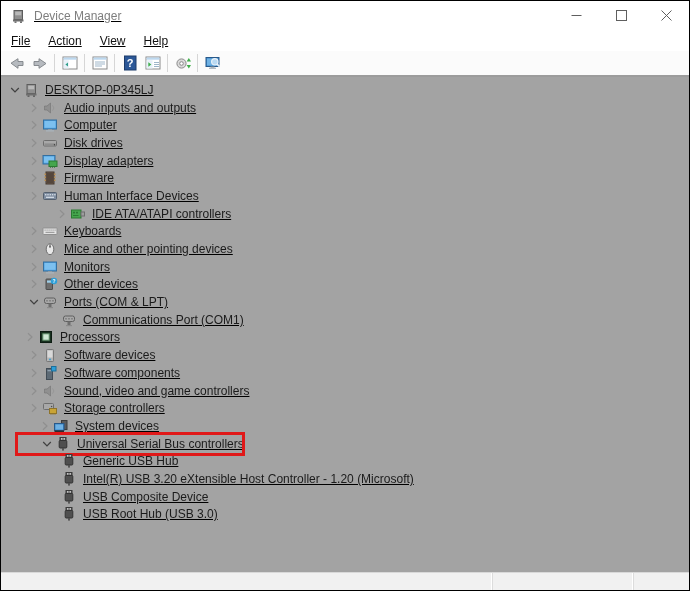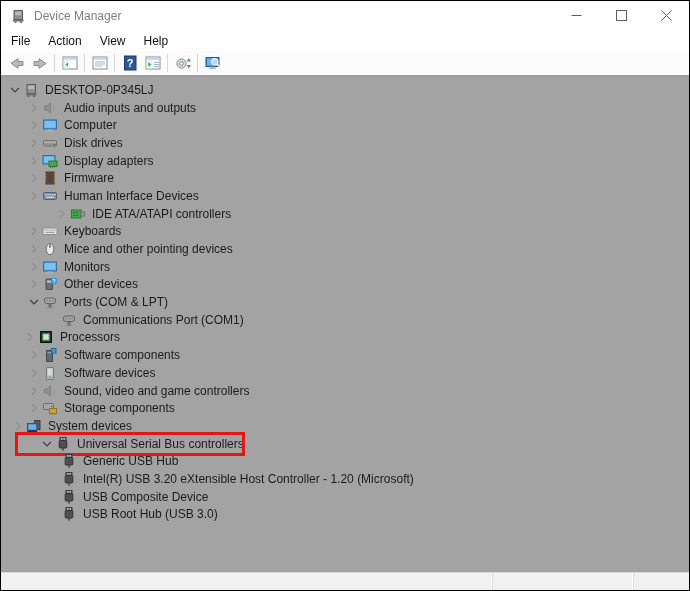--- a/index.html
+++ b/index.html
@@ -7,21 +7,21 @@
     width:690px; height:591px;
     font-family:"Liberation Sans", sans-serif;
     background:#fff;
     overflow:hidden;
   }
   .window {
     box-sizing:border-box;
     width:690px; height:591px;
     border:1px solid #000;
     background:#fff;
-    display:flex; flex-direction:column;
+    display:flex; flex-direction:column;text-decoration:underline;
   }
   
   .titlebar {
     height:29px; flex:none;
     display:flex; align-items:center;
     padding-left:9px;
     background:#fff;
   }
   .app-icon { width:16px; height:16px; flex:none; }
   .app-icon svg { width:16px; height:16px; display:block; }
@@ -489,41 +489,41 @@
         <span class="tree-label">Processors</span>
       </div>
       <div class="tree-row" style="padding-left: 24px;">
         <span class="chevron">
           <svg viewBox="0 0 14 14">
             <path d="M5 3.2l4 3.8-4 3.8" fill="none" stroke="#8f8f8f" stroke-width="1.2"></path>
           </svg>
         </span>
         <span class="tree-icon">
           <svg viewBox="0 0 16 16">
+            <rect x="4.5" y="2.5" width="7" height="12" rx="0.8" fill="#b5b5b5" stroke="#787878"></rect>
+            <rect x="5.5" y="3.5" width="5" height="7" fill="#d9d9d9"></rect>
+            <circle cx="8" cy="12.4" r="0.9" fill="#2d9fd8"></circle>
+          </svg>
+        </span>
+        <span class="tree-label">Software devices</span>
+      </div>
+      <div class="tree-row" style="padding-left: 24px;">
+        <span class="chevron">
+          <svg viewBox="0 0 14 14">
+            <path d="M5 3.2l4 3.8-4 3.8" fill="none" stroke="#8f8f8f" stroke-width="1.2"></path>
+          </svg>
+        </span>
+        <span class="tree-icon">
+          <svg viewBox="0 0 16 16">
             <rect x="4.5" y="3.5" width="6" height="11" fill="#5d6a75" stroke="#414c56"></rect>
             <rect x="5.5" y="5" width="4" height="1.3" fill="#8fa0ae"></rect>
             <rect x="9.5" y="1.5" width="4.5" height="4.5" fill="#2d9fd8" stroke="#1d6f9a"></rect>
           </svg>
         </span>
         <span class="tree-label">Software components</span>
-      </div>
-      <div class="tree-row" style="padding-left: 24px;">
-        <span class="chevron">
-          <svg viewBox="0 0 14 14">
-            <path d="M5 3.2l4 3.8-4 3.8" fill="none" stroke="#8f8f8f" stroke-width="1.2"></path>
-          </svg>
-        </span>
-        <span class="tree-icon">
-          <svg viewBox="0 0 16 16">
-            <rect x="4.5" y="2.5" width="7" height="12" rx="0.8" fill="#b5b5b5" stroke="#787878"></rect>
-            <rect x="5.5" y="3.5" width="5" height="7" fill="#d9d9d9"></rect>
-            <circle cx="8" cy="12.4" r="0.9" fill="#2d9fd8"></circle>
-          </svg>
-        </span>
-        <span class="tree-label">Software devices</span>
       </div>
       <div class="tree-row" style="padding-left: 24px;">
         <span class="chevron">
           <svg viewBox="0 0 14 14">
             <path d="M5 3.2l4 3.8-4 3.8" fill="none" stroke="#8f8f8f" stroke-width="1.2"></path>
           </svg>
         </span>
         <span class="tree-icon">
           <svg viewBox="0 0 16 16">
             <path d="M2.5 6H5l3.5-3v10L5 10H2.5z" fill="#909090" stroke="#6b6b6b" stroke-width="0.5"></path>
@@ -543,23 +543,23 @@
             <rect x="1.5" y="3.5" width="10" height="6" rx="1" fill="#a8a8a8" stroke="#6e6e6e"></rect>
             <circle cx="9.6" cy="6.5" r="0.7" fill="#4c4c4c"></circle>
             <rect x="7.5" y="8.5" width="7" height="5" fill="#c9a436" stroke="#8f742a"></rect>
             <g fill="#8f742a">
               <rect x="8.5" y="13.5" width="1" height="1.2"></rect>
               <rect x="10.5" y="13.5" width="1" height="1.2"></rect>
               <rect x="12.5" y="13.5" width="1" height="1.2"></rect>
             </g>
           </svg>
         </span>
-        <span class="tree-label">Storage components</span>
-      </div>
-      <div class="tree-row" style="padding-left: 8px;">
+        <span class="tree-label">Storage controllers</span>
+      </div>
+      <div class="tree-row" style="padding-left: 35px;">
         <span class="chevron">
           <svg viewBox="0 0 14 14">
             <path d="M5 3.2l4 3.8-4 3.8" fill="none" stroke="#8f8f8f" stroke-width="1.2"></path>
           </svg>
         </span>
         <span class="tree-icon">
           <svg viewBox="0 0 16 16">
             <rect x="8.5" y="2.5" width="5.5" height="9" fill="#5a5a5a" stroke="#3c3c3c"></rect>
             <rect x="1.5" y="5.5" width="9.5" height="7" fill="#3c88c8" stroke="#28598a"></rect>
             <rect x="2.5" y="6.5" width="7.5" height="5" fill="#6fb1e3"></rect>

